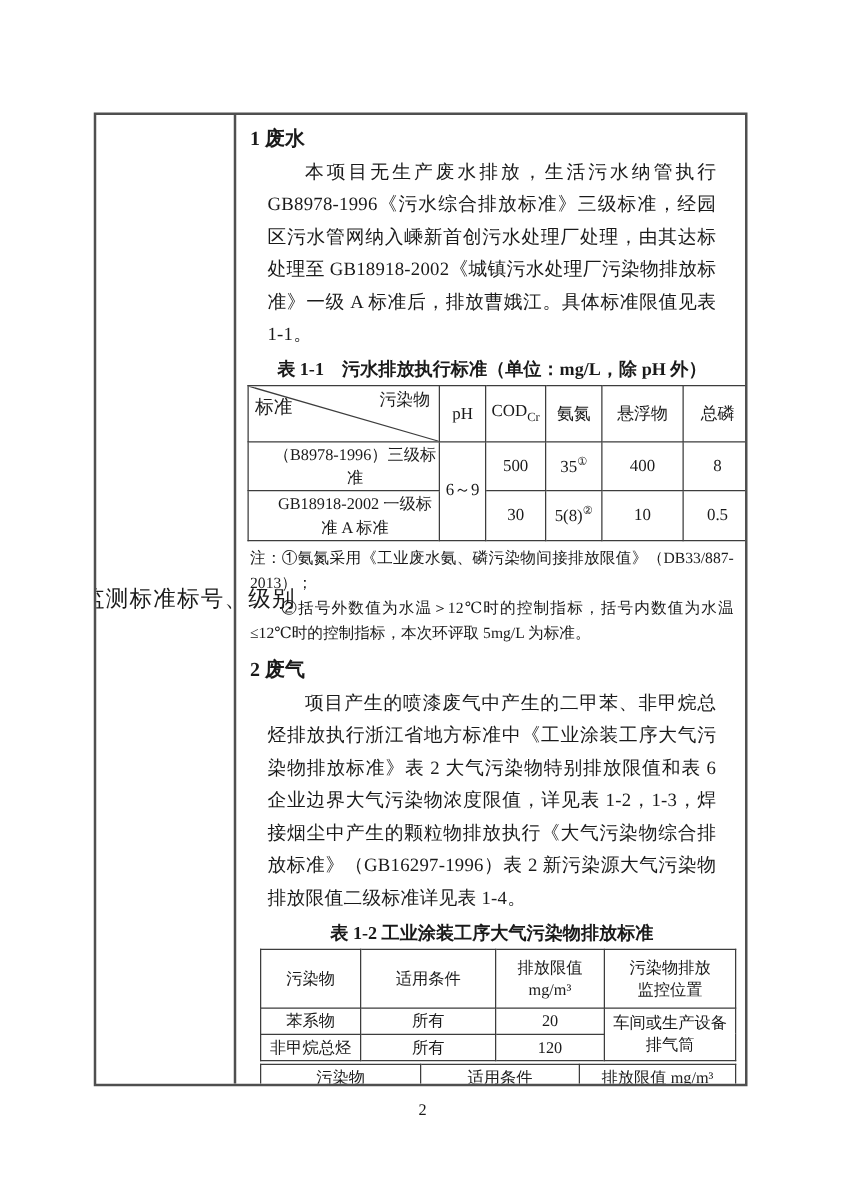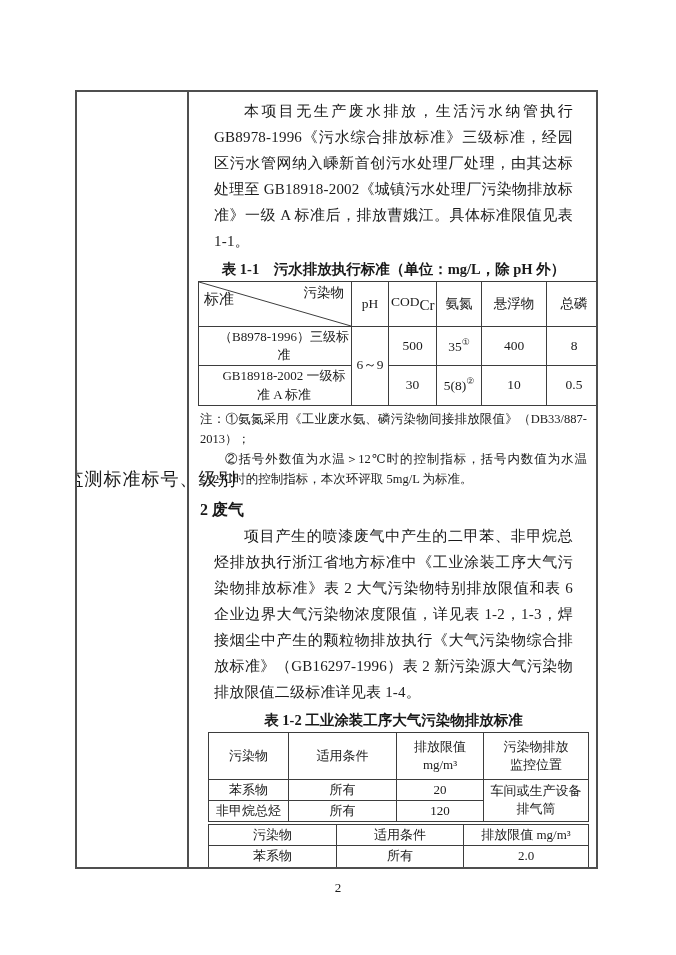--- a/index.html
+++ b/index.html
@@ -25,21 +25,21 @@
   .para {
     font-size:15px; line-height:26px; text-align:justify; text-indent:2em;
     margin:0 16px; letter-spacing:0.2px;
   }
   .tbl-title { font-weight:bold; font-size:14.5px; text-align:center; line-height:20px; margin-top:5px; }
   table { border-collapse:collapse; table-layout:fixed; margin-top:2px; }
   td {
     border:1px solid #3d3d3d; text-align:center; vertical-align:middle;
     font-size:13.5px; padding:1px 2px; line-height:1.4; overflow:hidden;
   }
-  sub { font-size:15px;text-align:right; } sup { font-size:9px; }
+  sub { font-size:10px;text-align:right; } sup { font-size:9px; }
   .t1 { width:403px; }
   .t1 tr.h td { height:42px; }
   .t1 td.rowlabel { font-size:13px;padding-left:20px; }
   .t2, .t3 { width:380px; margin-left:10px; }
   .t2 td, .t3 td { font-size:13px; }
   .t2 tr.h td { height:44px; }
   .diag { position:relative; text-align:left; padding:0; }
   .diag svg { position:absolute; left:0; top:0; width:100%; height:100%; display:block; }
   .diag .tr { position:absolute; top:2px; right:7px; font-size:13.5px; }
   .diag .bl { position:absolute; bottom:16px; left:5px; font-size:15px; }
@@ -56,20 +56,21 @@
 <div class="page">
   <div class="frame">
 
     <div class="side">
       <div class="sline">验收监测标准</div>
       <div class="sline">标号、级别</div>
     </div>
 
     <div class="content">
 
+      <div class="hd">1 废水</div>
       <div class="para">本项目无生产废水排放，生活污水纳管执行 GB8978-1996《污水综合排放标准》三级标准，经园区污水管网纳入嵊新首创污水处理厂处理，由其达标处理至 GB18918-2002《城镇污水处理厂污染物排放标准》一级 A 标准后，排放曹娥江。具体标准限值见表 1-1。</div>
 
       <div class="tbl-title">表 1-1　污水排放执行标准（单位：mg/L，除 pH 外）</div>
       <table class="t1">
         <colgroup>
             <col style="width:153px">
             <col style="width:37px">
             <col style="width:48px">
             <col style="width:45px">
             <col style="width:65px">

